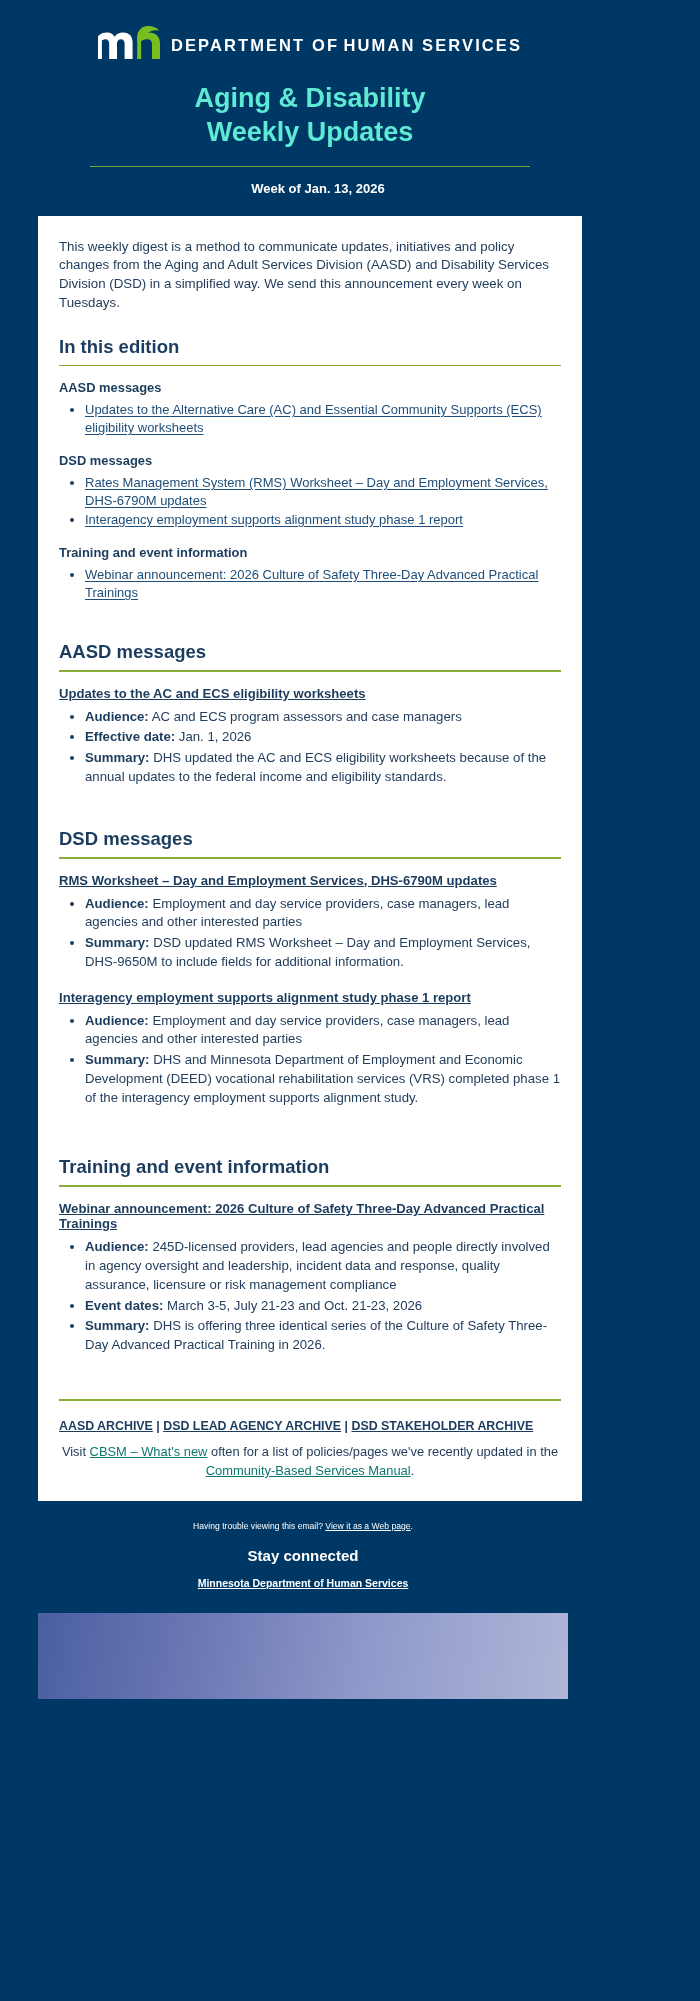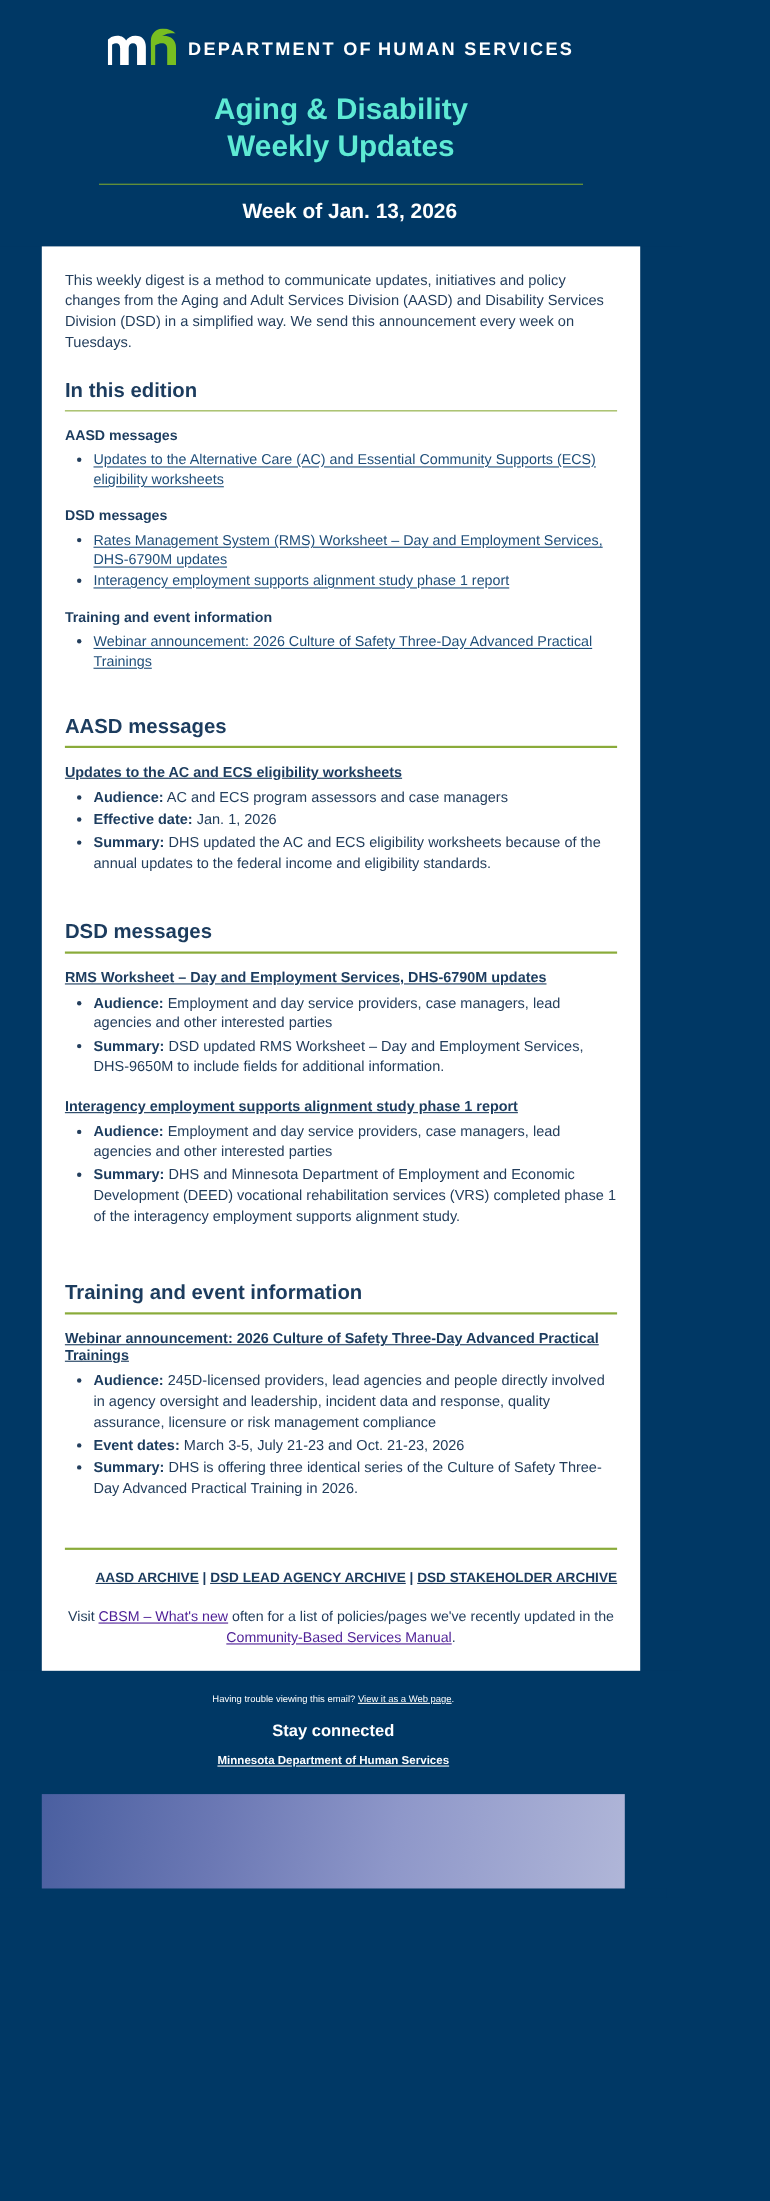--- a/index.html
+++ b/index.html
@@ -27,21 +27,21 @@
   .masthead {
     color: #5eead4; font-size: 27px; font-weight: bold; line-height: 1.25;
     padding: 0 40px;
   }
   .masthead .ln { display: block; }
   .hr-green-head {
     width: 440px; height: 1px; background: #78a22f; margin: 16px auto 0 auto;
     border: 0;
   }
   .week-of {
-    color: #ffffff; font-size: 19px; font-weight: bold;
+    color: #ffffff; font-size: 13px; font-weight: bold;
     padding: 14px 0 20px 16px;
   }
 
   
   .card {
     background: #ffffff;
     margin: 0 38px;
     padding: 22px 21px 20px 21px;
   }
 
@@ -83,30 +83,30 @@
     font-size: 13.2px; line-height: 1.42; margin-bottom: 2px; color: #233e5c;
   }
   ul.bul li b { color: #1c3c5e; }
 
   .block-gap { height: 22px; }
   .block-gap-lg { height: 30px; }
 
   
   .hr-olive-foot { height: 2px; background: #8aab3a; border: 0; margin: 4px 0 16px 0; }
   .archive {
-    text-align: right; font-size: 12.4px; font-weight: bold;
-    color: #1c3c5e; line-height: 1.5; margin-bottom: 18px;
+    text-align: left; font-size: 12.4px; font-weight: bold;
+    color: #1c3c5e; line-height: 1.5; margin-bottom: 8px;
   }
   .archive a { color: #1c3c5e; text-decoration: underline; }
   .archive .sep { font-weight: bold; }
   .visit {
     text-align: center; font-size: 12.9px; line-height: 1.45;
     color: #233e5c; font-weight: normal; margin-top: 1px;
   }
-  .visit a { color: #4c1d95; text-decoration: underline; }
+  .visit a { color: #0f766e; text-decoration: underline; }
 
   
   .outer-foot {
     background: #003865; padding: 20px 14px 0 0; text-align: center;
   }
   .trouble {
     font-size: 8.6px; color: #ffffff; margin-bottom: 16px;
   }
   .trouble a { color: #ffffff; text-decoration: underline; }
   .stay {

